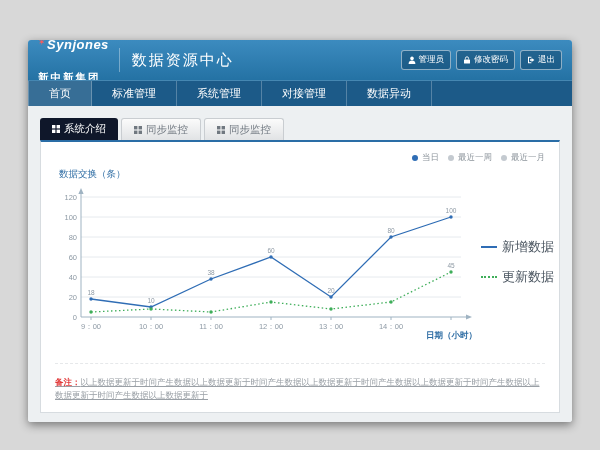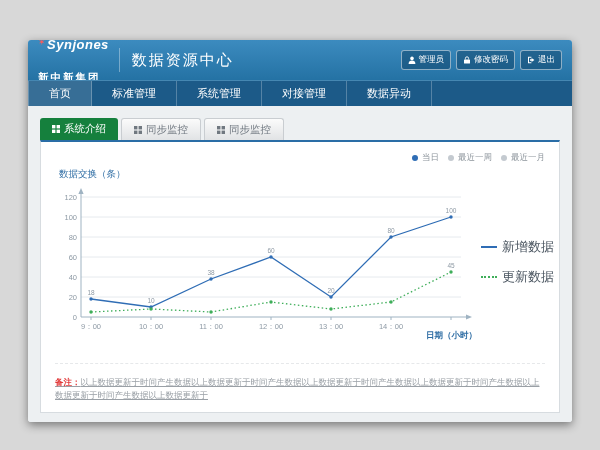--- a/index.html
+++ b/index.html
@@ -32,21 +32,21 @@
   .nav-item { color:#fff; font-size:11px; display:flex; align-items:center; padding:0 20px;
               border-right:1px solid rgba(255,255,255,.25); cursor:pointer; }
   .nav-item:first-child { border-left:1px solid rgba(255,255,255,.25); }
   .nav-item.active { background:rgba(255,255,255,.12); }
 
   
   .content { flex:1; background:#edf0f2; padding:12px 12px 10px; display:flex; flex-direction:column; }
   .tabs-row { display:flex; gap:3px; align-items:flex-end; }
   .tab { height:22px; display:flex; align-items:center; gap:4px; padding:0 12px;
          font-size:10.5px; border-radius:3px 3px 0 0; cursor:pointer; }
-  .tab.active { background:#15803d; color:#fff; }
+  .tab.active { background:#0f172a; color:#fff; }
   .tab.inactive { background:linear-gradient(#fbfbfb,#e1e3e5); border:1px solid #c9cdd1;
                   border-bottom:none; color:#707880; }
   .tab-ic { width:8px; height:8px; fill:currentColor; flex:0 0 auto; }
 
   .panel { flex:1; background:#fff; border:1px solid #d7dce0; border-top:2px solid #2a6da6;
            padding:8px 14px 10px; }
   .filter-legend { display:flex; justify-content:flex-end; gap:9px; font-size:8.5px;
                    color:#8d959c; align-items:center; height:16px; }
   .fl-item { display:flex; align-items:center; gap:4px; cursor:pointer; }
   .fl-dot { width:6px; height:6px; border-radius:50%; background:#c4cad0; }

